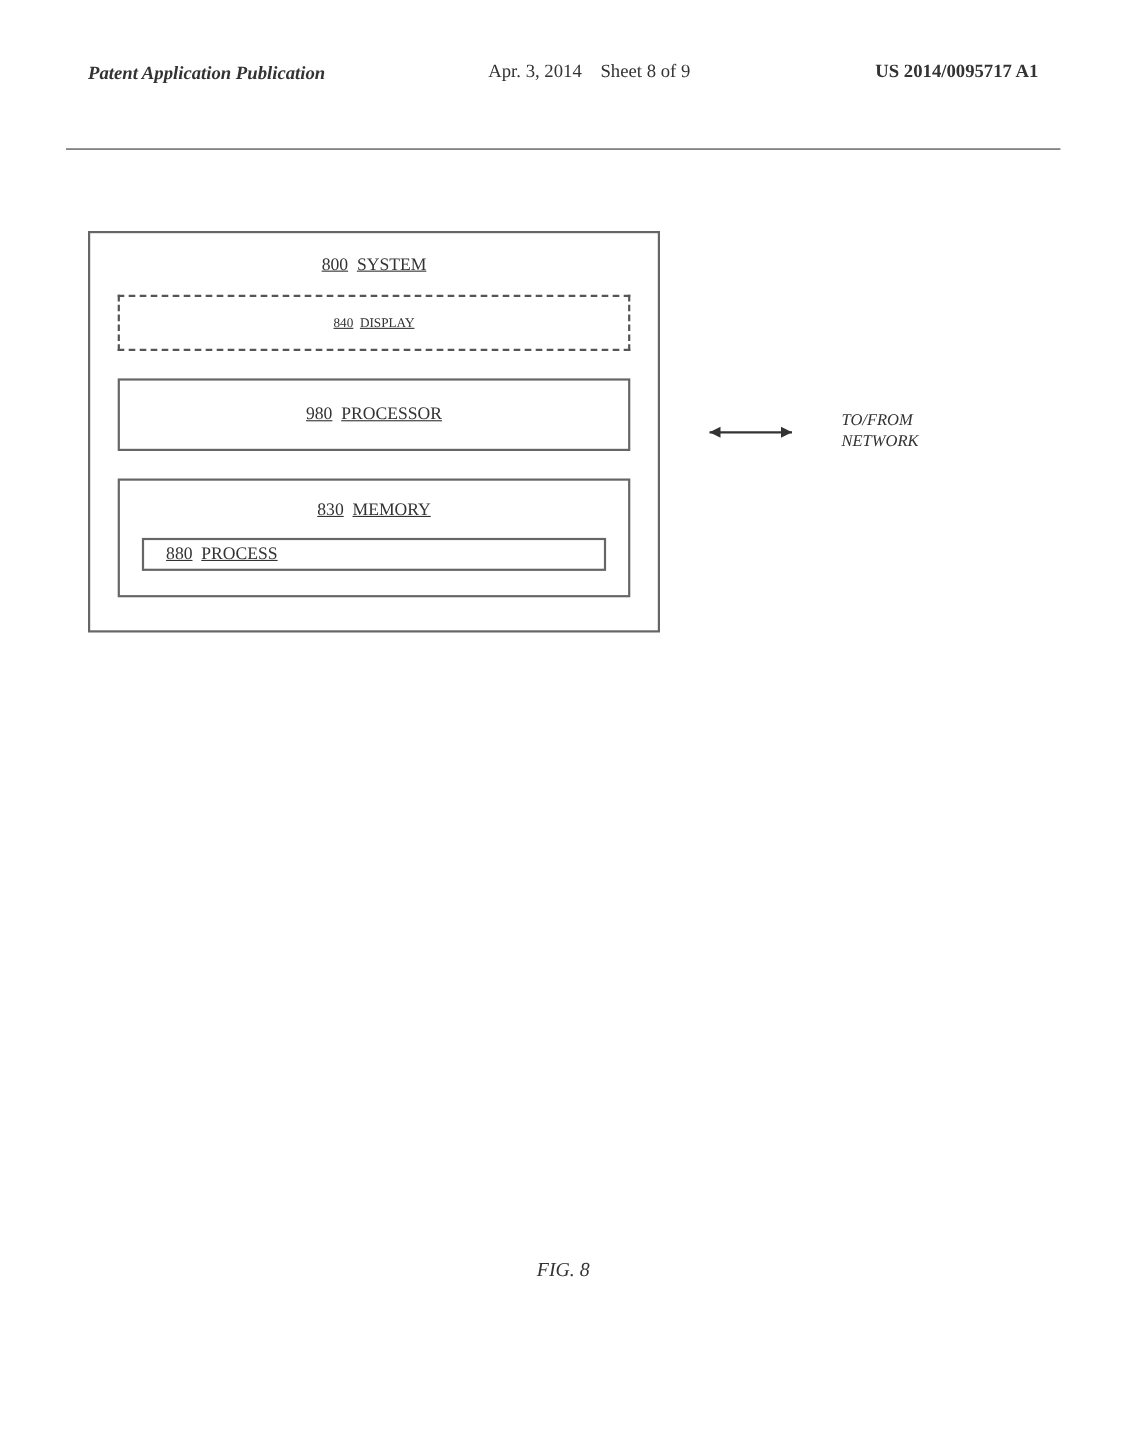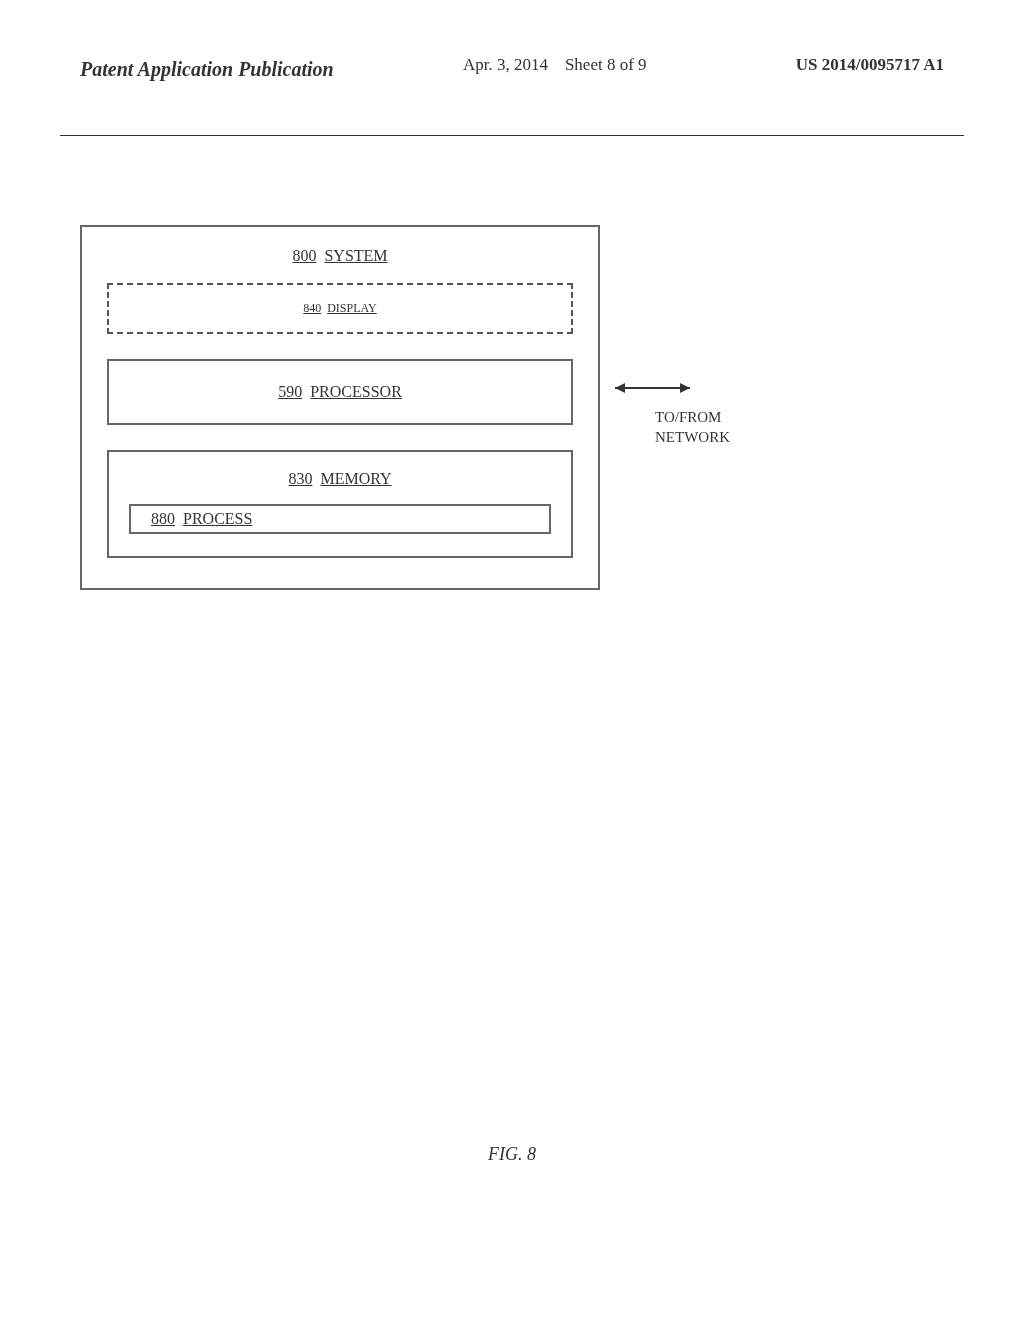--- a/index.html
+++ b/index.html
@@ -30,21 +30,21 @@
       top: 55px;
       left: 0;
       right: 0;
       display: flex;
       justify-content: space-between;
       align-items: flex-start;
       padding: 0 80px;
     }
 
     .header-left {
-      font-size: 20px;
+      font-size: 17px;
       font-weight: bold;
       font-style: italic;
       color: #333;
       line-height: 1.4;
     }
 
     .header-center {
       font-size: 17px;
       color: #333;
       text-align: right;
@@ -63,25 +63,26 @@
       top: 135px;
       left: 60px;
       right: 60px;
       height: 1px;
       background: #333;
     }
 
     
     .diagram-area {
       position: absolute;
-      top: 225px;
+      top: 210px;
       left: 80px;
       right: 80px;
       display: flex;
       align-items: center;
+      gap: 30px;
     }
 
     
     .system-box {
       border: 2px solid #666;
       width: 520px;
       padding: 20px 25px 30px 25px;
       position: relative;
     }
 
@@ -159,24 +160,25 @@
       color: #333;
     }
 
     .process-label span {
       text-decoration: underline;
     }
 
     
     .network-connector {
       display: flex;
-      flex-direction: column;
-      align-items: flex-end;
+      flex-direction: row;
+      align-items: flex-start;
       position: relative;
       margin-left: 10px;
+      font-style: italic;
     }
 
     .network-label {
       font-size: 15px;
       color: #333;
       line-height: 1.3;
       text-align: left;
       margin-left: 5px;
     }
 
@@ -219,21 +221,21 @@
 
       <div class="display-box">
         <div class="display-label">
           <span style="text-decoration: underline;">840</span>
           &nbsp;<span>DISPLAY</span>
         </div>
       </div>
 
       <div class="processor-box">
         <div class="processor-label">
-          <span style="text-decoration: underline;">590</span>
+          <span style="text-decoration: underline;">980</span>
           &nbsp;<span>PROCESSOR</span>
         </div>
       </div>
 
       <div class="memory-box">
         <div class="memory-label">
           <span style="text-decoration: underline;">830</span>
           &nbsp;<span>MEMORY</span>
         </div>
 

